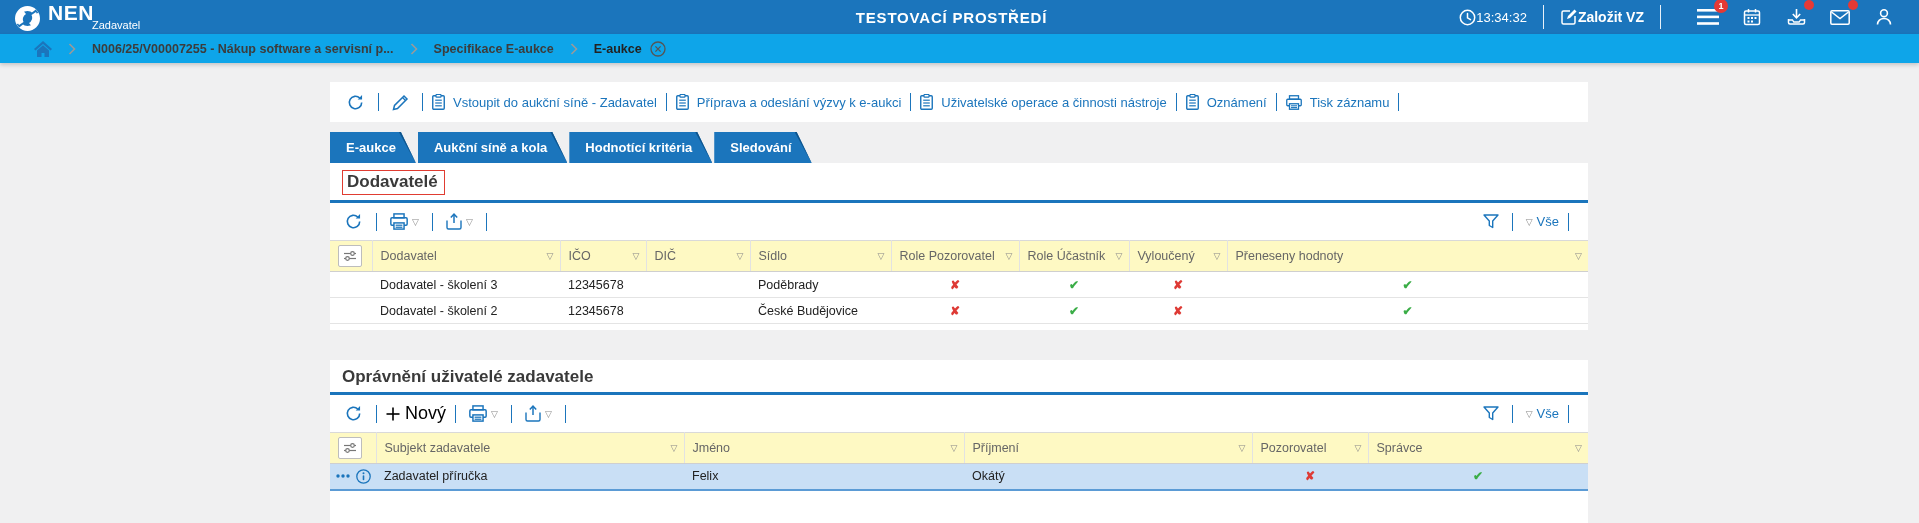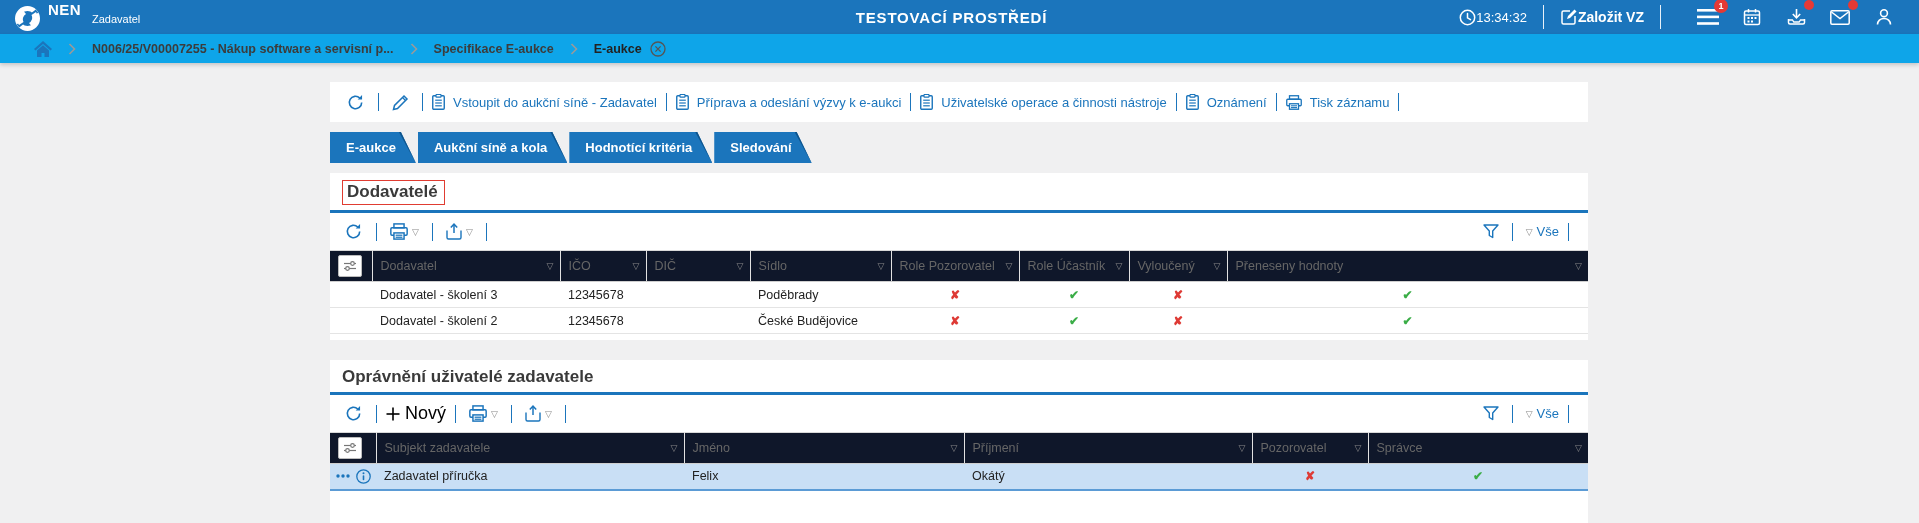--- a/index.html
+++ b/index.html
@@ -5,21 +5,21 @@
   * { margin:0; padding:0; box-sizing:border-box; }
   html,body { width:1919px; height:523px; }
   body { font-family:"Liberation Sans", sans-serif; background:#f0f0f1; overflow:hidden; }
   .page { position:relative; width:1919px; height:523px; }
 
   
   .topbar { position:relative; height:34px; background:#1b75bc; color:#fff; display:flex; align-items:center; }
   .brand { display:flex; align-items:flex-start; padding-left:14px; gap:7px; }
   .brand svg { margin-top:3px; }
   .brand-text { line-height:1; }
-  .brand-name { font-size:15px; font-weight:bold; letter-spacing:0.5px; }
+  .brand-name { font-size:21px; font-weight:bold; letter-spacing:0.5px; }
   .brand-sub { font-size:11px; margin-left:44px; margin-top:-3px; }
   .env-title { position:absolute; left:0; right:16px; text-align:center; font-size:15px; font-weight:bold; letter-spacing:0.8px; pointer-events:none; }
   .topbar-right { margin-left:auto; display:flex; align-items:center; gap:0; padding-right:22px; }
   .tb-group { display:flex; align-items:center; }
   .tb-sep { width:1px; height:24px; background:rgba(255,255,255,0.9); margin:0 16px; }
   .tb-icon { position:relative; display:flex; align-items:center; justify-content:center; width:26px; height:26px; margin-left:18px; cursor:pointer; }
   .tb-icon:first-child { margin-left:0; }
   .time-label { font-size:13px; }
   .create-label { font-size:14px; font-weight:bold; }
   .badge { position:absolute; top:-5px; right:-7px; min-width:14px; height:14px; border-radius:8px; background:#e53935; color:#fff; font-size:9px; font-weight:bold; display:flex; align-items:center; justify-content:center; padding:0 3px; }
@@ -44,33 +44,33 @@
   .tabs { position:absolute; left:330px; top:69px; height:31px; display:flex; }
   .tab { position:relative; height:31px; background:#1b75bc; color:#fff; font-size:13px; font-weight:bold;
          display:flex; align-items:center; padding:0 20px 0 16px; margin-right:2px; cursor:pointer;
          clip-path:polygon(0 0, calc(100% - 15px) 0, 100% 100%, 0 100%); }
   .tab::after { content:""; position:absolute; top:0; right:0; width:17px; height:100%; background:#0e548c;
                 clip-path:polygon(0 0, 100% 0, 100% 100%); }
   .tab.active { background:#fff; color:#222; }
   .tab.active::after { background:#e9e9e9; }
 
   
-  .card1 { top:110px; height:167px; }
+  .card1 { top:100px; height:167px; }
   .card2 { top:297px; height:175px; }
   .section-head { padding:7px 12px 5px 12px; border-bottom:3px solid #1b75bc; }
   .section-title { font-size:17px; font-weight:bold; color:#3a3a3a; display:inline-block; }
   .section-title.highlighted { border:1px solid #e03c31; padding:1px 6px 2px 4px; }
   .grid-toolbar { height:37px; display:flex; align-items:center; padding:0 10px; }
   .gt-right { margin-left:auto; display:flex; align-items:center; }
   .dd-caret { color:#8a8a8a; font-size:9px; margin-left:4px; }
   .link-vse { color:#1b75bc; font-size:13px; cursor:pointer; margin-left:4px; }
   .plus-link { display:flex; align-items:center; gap:5px; color:#000000; font-size:18px; cursor:pointer;text-align:right; }
 
   table { width:100%; border-collapse:collapse; table-layout:fixed; }
-  thead td { background:#0f172a; border-top:1px solid #d9d9d9; border-bottom:1px solid #cfcfcf; border-right:1px solid #e2e2e2; height:31px; font-size:12.5px; color:#666; position:relative; padding:0 18px 0 8px; overflow:hidden; white-space:nowrap; }
+  thead td { background:#fef9c3; border-top:1px solid #d9d9d9; border-bottom:1px solid #cfcfcf; border-right:1px solid #e2e2e2; height:31px; font-size:12.5px; color:#666; position:relative; padding:0 18px 0 8px; overflow:hidden; white-space:nowrap; }
   thead td:last-child { border-right:none; }
   thead .caret { position:absolute; right:6px; top:50%; transform:translateY(-50%); color:#8a8a8a; font-size:9px; }
   tbody td { height:26px; font-size:12.5px; color:#222; padding:0 8px; border-bottom:1px solid #e4e4e4; white-space:nowrap; overflow:hidden; }
   tbody tr.selected td { background:#c9dff5; border-bottom:2px solid #5b9bd5; }
   .flag { font-size:12px; font-weight:bold; display:block; text-align:center; }
   .flag.ok { color:#3aad46; }
   .flag.bad { color:#de3a35; }
   .col-icon-cell { text-align:center; }
   .grid-settings { display:inline-flex; align-items:center; justify-content:center; width:24px; height:22px; border:1px solid #bdbdbd; border-radius:2px; background:#fff; color:#777; cursor:pointer; vertical-align:middle; }
   .row-icons { display:flex; align-items:center; gap:6px; justify-content:center; color:#1b75bc; }

